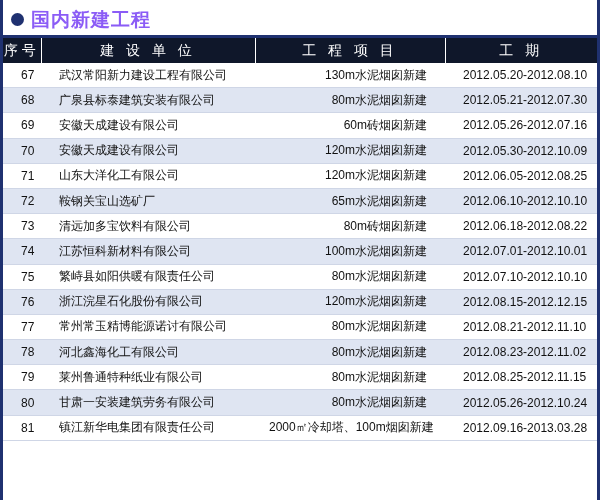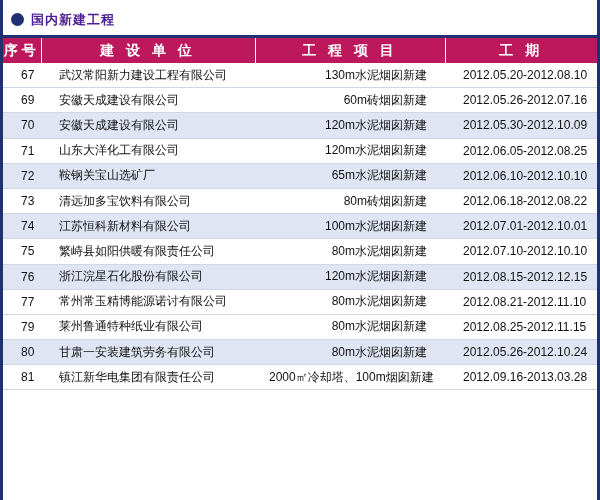--- a/index.html
+++ b/index.html
@@ -73,23 +73,23 @@
   }
   .title-bullet {
     width: 13px;
     height: 13px;
     border-radius: 50%;
     background: #1f3170;
     margin-right: 7px;
     flex: 0 0 auto;
   }
   .title-text {
-    font-size: 13px;
+    font-size: 19px;
     font-weight: bold;
-    color: #4c1d95;
+    color: #8b5cf6;
     letter-spacing: 1px;
     line-height: 1;
   }
   .title-underline {
     position: absolute;
     left: 0;
     bottom: 0;
     width: 600px;
     height: 3px;
     background: #1f3170;
@@ -98,24 +98,24 @@
   table.main {
     position: relative;
     z-index: 3;
     width: 594px;
     margin: 0 auto;
     border-collapse: collapse;
     table-layout: fixed;
     font-size: 12px;
   }
   thead th {
-    background: #be185d;
+    background: #0f172a;
     color: #ffffff;
     font-size: 14px;
-    font-weight: bold;
+    font-weight: normal;
     letter-spacing: 4px;
     height: 25px;
     border-right: 1px solid #ffffff;
     padding: 0;
   }
   thead th:last-child { border-right: none; }
   col.c1 { width: 38px; }
   col.c2 { width: 214px; }
   col.c3 { width: 190px; }
   col.c4 { width: 152px; }
@@ -172,20 +172,26 @@
         <th>工    期</th>
       </tr>
     </thead>
     <tbody>
       <tr class="odd">
         <td class="col-no">67</td>
         <td class="col-unit">武汉常阳新力建设工程有限公司</td>
         <td class="col-proj">130m水泥烟囱新建</td>
         <td class="col-date">2012.05.20-2012.08.10</td>
       </tr>
+      <tr class="even">
+        <td class="col-no">68</td>
+        <td class="col-unit">广泉县标泰建筑安装有限公司</td>
+        <td class="col-proj">80m水泥烟囱新建</td>
+        <td class="col-date">2012.05.21-2012.07.30</td>
+      </tr>
       <tr class="odd">
         <td class="col-no">69</td>
         <td class="col-unit">安徽天成建设有限公司</td>
         <td class="col-proj">60m砖烟囱新建</td>
         <td class="col-date">2012.05.26-2012.07.16</td>
       </tr>
       <tr class="even">
         <td class="col-no">70</td>
         <td class="col-unit">安徽天成建设有限公司</td>
         <td class="col-proj">120m水泥烟囱新建</td>
@@ -226,20 +232,26 @@
         <td class="col-unit">浙江浣星石化股份有限公司</td>
         <td class="col-proj">120m水泥烟囱新建</td>
         <td class="col-date">2012.08.15-2012.12.15</td>
       </tr>
       <tr class="odd">
         <td class="col-no">77</td>
         <td class="col-unit">常州常玉精博能源诺讨有限公司</td>
         <td class="col-proj">80m水泥烟囱新建</td>
         <td class="col-date">2012.08.21-2012.11.10</td>
       </tr>
+      <tr class="even">
+        <td class="col-no">78</td>
+        <td class="col-unit">河北鑫海化工有限公司</td>
+        <td class="col-proj">80m水泥烟囱新建</td>
+        <td class="col-date">2012.08.23-2012.11.02</td>
+      </tr>
       <tr class="odd">
         <td class="col-no">79</td>
         <td class="col-unit">莱州鲁通特种纸业有限公司</td>
         <td class="col-proj">80m水泥烟囱新建</td>
         <td class="col-date">2012.08.25-2012.11.15</td>
       </tr>
       <tr class="even">
         <td class="col-no">80</td>
         <td class="col-unit">甘肃一安装建筑劳务有限公司</td>
         <td class="col-proj">80m水泥烟囱新建</td>

